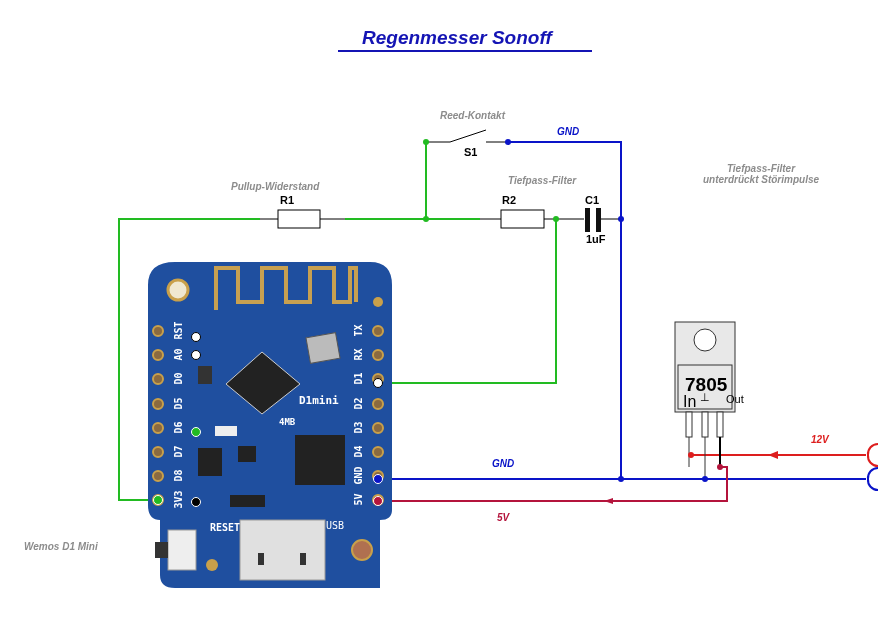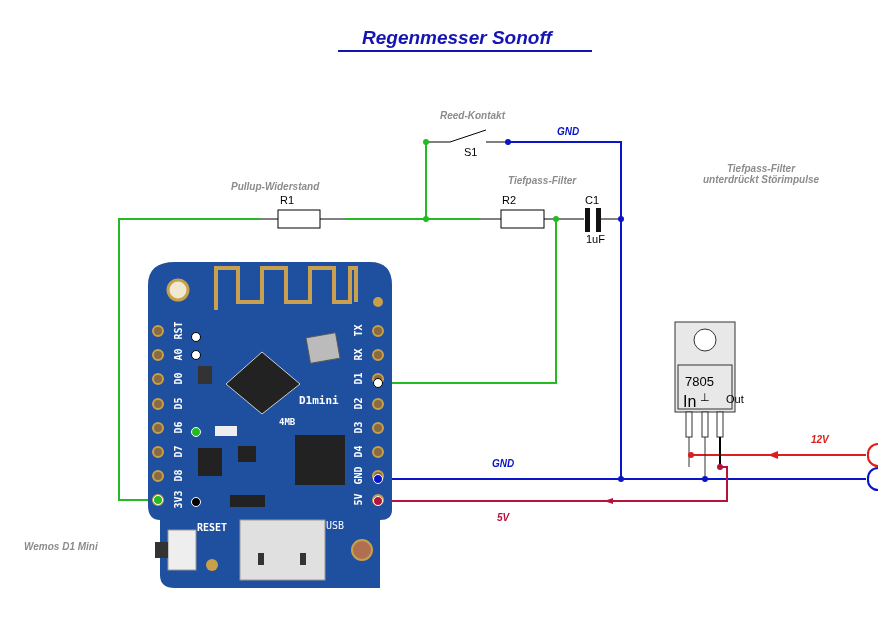--- a/index.html
+++ b/index.html
@@ -2,21 +2,21 @@
 <html><head>
 <meta charset="utf-8">
 <style>
   html, body { margin: 0; padding: 0; background: #ffffff; }
   body { width: 895px; height: 627px; position: relative; overflow: hidden; font-family: "Liberation Sans", sans-serif; }
   .abs { position: absolute; }
   .title { left: 362px; top: 27px; font-size: 19px; font-weight: bold; font-style: italic; color: #1414b4; white-space: nowrap; }
   .title-underline { left: 338px; top: 50px; width: 254px; height: 2px; background: #1414b4; }
   .note { font-size: 10px; font-weight: bold; font-style: italic; color: #8c8c8c; white-space: nowrap; text-align: center; }
   .netlbl { font-size: 10px; font-weight: bold; font-style: italic; white-space: nowrap; }
-  .comp { font-size: 11px; color: #000; white-space: nowrap; }
+  .comp { font-size: 11px; color: #000; white-space: nowrap; font-weight: bold; }
   svg { position: absolute; left: 0; top: 0; }
 </style>
 </head>
 <body>
 
 <div class="abs title">Regenmesser Sonoff</div>
 <div class="abs title-underline"></div>
 
 <div class="abs note" style="left:432px;top:110px;margin-left:8px;">Reed-Kontakt</div>
 <div class="abs note" style="left:231px;top:181px;">Pullup-Widerstand</div>
@@ -168,24 +168,24 @@
     <div class="abs" style="left: 372px; top: 446px; width: 12px; height: 12px; border-radius: 50%; background: rgb(138, 106, 64); border: 2px solid rgb(201, 160, 74); box-sizing: border-box;"></div>
     <div class="abs" style="left: 346px; top: 446px; font-size: 10px; font-weight: bold; color: rgb(255, 255, 255); font-family: &quot;DejaVu Sans Mono&quot;, monospace; transform: rotate(-90deg); transform-origin: center center; width: 24px; text-align: center;">D4</div>
     <div class="abs" style="left: 372px; top: 470.2px; width: 12px; height: 12px; border-radius: 50%; background: rgb(138, 106, 64); border: 2px solid rgb(201, 160, 74); box-sizing: border-box;"></div>
     <div class="abs" style="left: 346px; top: 470.2px; font-size: 10px; font-weight: bold; color: rgb(255, 255, 255); font-family: &quot;DejaVu Sans Mono&quot;, monospace; transform: rotate(-90deg); transform-origin: center center; width: 24px; text-align: center;">GND</div>
     <div class="abs" style="left: 372px; top: 494.4px; width: 12px; height: 12px; border-radius: 50%; background: rgb(138, 106, 64); border: 2px solid rgb(201, 160, 74); box-sizing: border-box;"></div>
     <div class="abs" style="left: 346px; top: 494.4px; font-size: 10px; font-weight: bold; color: rgb(255, 255, 255); font-family: &quot;DejaVu Sans Mono&quot;, monospace; transform: rotate(-90deg); transform-origin: center center; width: 24px; text-align: center;">5V</div>
   </div>
 
 <div class="abs" style="left:299px;top:394px;font-size:11px;font-weight:bold;color:#fff;font-family:'DejaVu Sans Mono',monospace;">D1mini</div>
 <div class="abs" style="left:279px;top:417px;font-size:9px;font-weight:bold;color:#fff;font-family:'DejaVu Sans Mono',monospace;">4MB</div>
-<div class="abs" style="left:197px;top:522px;font-size:10px;font-weight:bold;color:#fff;font-family:'DejaVu Sans Mono',monospace;">RESET</div>
+<div class="abs" style="left:210px;top:522px;font-size:10px;font-weight:bold;color:#fff;font-family:'DejaVu Sans Mono',monospace;">RESET</div>
 <div class="abs" style="left:326px;top:520px;font-size:10px;font-weight:normal;color:#fff;font-family:'DejaVu Sans Mono',monospace;">USB</div>
 
-<div class="abs" style="left:685px;top:374px;font-size:13px;color:#000;">7805</div>
+<div class="abs" style="left:685px;top:374px;font-size:19px;color:#000;font-weight:bold;">7805</div>
 <div class="abs" style="left:683px;top:393px;font-size:16px;color:#000;">In</div>
 <div class="abs" style="left:700px;top:391px;font-size:11px;color:#000;">⊥</div>
 <div class="abs" style="left:710px;top:393px;font-size:11px;color:#000;margin-left:16px;">Out</div>
 
 <div class="abs" style="left: 191px; top: 332px; width: 10px; height: 10px; border-radius: 50%; background: rgb(255, 255, 255); border: 1.5px solid rgb(0, 0, 0); box-sizing: border-box;"></div>
 <div class="abs" style="left: 191px; top: 350px; width: 10px; height: 10px; border-radius: 50%; background: rgb(255, 255, 255); border: 1.5px solid rgb(0, 0, 0); box-sizing: border-box;"></div>
 <div class="abs" style="left: 191px; top: 427px; width: 10px; height: 10px; border-radius: 50%; background: rgb(34, 187, 34); border: 1.5px solid rgb(255, 255, 255); box-sizing: border-box;"></div>
 <div class="abs" style="left: 191px; top: 497px; width: 10px; height: 10px; border-radius: 50%; background: rgb(0, 0, 0); border: 1.5px solid rgb(255, 255, 255); box-sizing: border-box;"></div>
 <div class="abs" style="left: 153px; top: 495px; width: 10px; height: 10px; border-radius: 50%; background: rgb(34, 187, 34); border: 1.5px solid rgb(255, 255, 255); box-sizing: border-box;"></div>
 <div class="abs" style="left: 373px; top: 378px; width: 10px; height: 10px; border-radius: 50%; background: rgb(255, 255, 255); border: 1.5px solid rgb(0, 0, 0); box-sizing: border-box;"></div>

